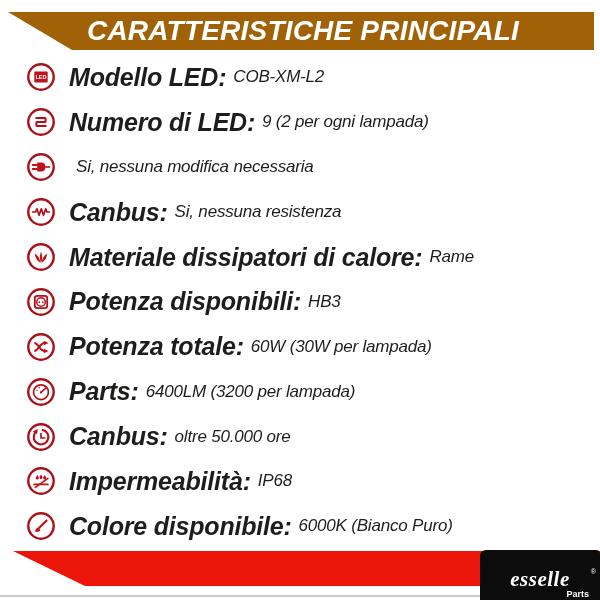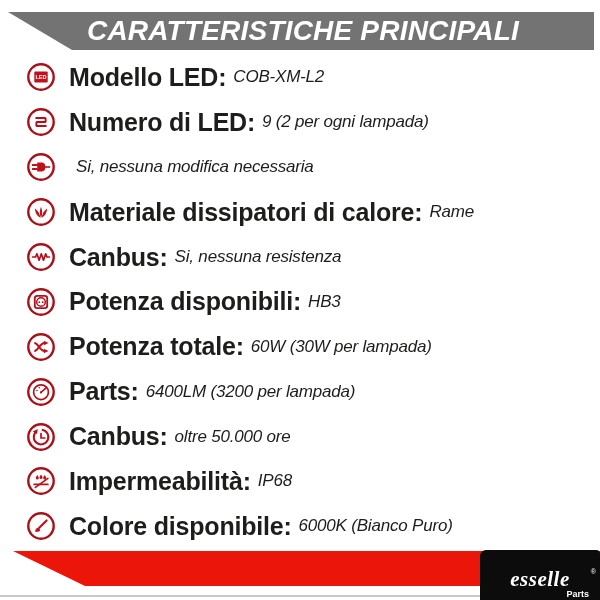--- a/index.html
+++ b/index.html
@@ -3,33 +3,33 @@
 <meta charset="utf-8">
 <style>
   html,body{margin:0;padding:0;}
   body{
     width:600px;height:600px;position:relative;overflow:hidden;
     background:#ffffff;font-family:"Liberation Sans",sans-serif;
   }
   
   .banner{
     position:absolute;top:12px;left:0;width:594px;height:38px;
-    background:#737373;
+    background:#a16207;
     clip-path:polygon(8px 0,100% 0,100% 100%,72px 100%);
     display:flex;align-items:center;justify-content:center;
   }
   .banner-title{
     color:#ffffff;font-style:italic;font-weight:700;font-size:28px;
     letter-spacing:.2px;padding-left:26px;padding-right:14px;
   }
   
   .features{position:absolute;top:55px;left:0;width:600px;}
   .row{height:44.9px;display:flex;align-items:center;padding-left:26px;white-space:nowrap;}
   .row svg{flex:0 0 30px;margin-right:13px;}
-  .lbl{font-weight:700;font-size:25px;color:#1d1d1b;letter-spacing:-.2px;text-align:right;}
+  .lbl{font-weight:700;font-style:italic;font-size:25px;color:#1d1d1b;letter-spacing:-.2px;text-align:right;}
   .val{font-style:italic;font-size:17px;color:#1d1d1b;margin-left:7px;letter-spacing:-.2px;}
   
   .baseline-line{position:absolute;top:595px;left:0;width:600px;height:1.5px;background:#c9c9c9;}
   .bottom-bar{
     position:absolute;top:551px;left:0;width:600px;height:35px;background:#ec1509;
     clip-path:polygon(13px 0,100% 0,100% 100%,85px 100%);
   }
   .logo-box{
     position:absolute;left:480px;top:550px;width:120px;height:50px;
     background:#0d0c0c;border-radius:6px 4px 0 0;color:#fff;
@@ -83,37 +83,37 @@
         <path d="M11.2 10.6 h4.6 c2 0 3.4 1.4 3.4 3.1 v2.6 c0 1.7 -1.4 3.1 -3.4 3.1 h-4.6 z"></path>
         <rect x="18.9" y="14.2" width="5.3" height="1.6"></rect>
       </g>
     </svg>
     <span class="val">Si, nessuna modifica necessaria</span>
   </div>
 
   <div class="row">
     <svg viewBox="0 0 30 30" width="30" height="30">
       <circle cx="15" cy="15" r="12.7" fill="none" stroke="#a81117" stroke-width="2.4"></circle>
+      <polyline points="6.6,15 9.6,15 10.9,11.8 13.1,18.2 15.3,11.8 17.5,18.2 19.7,11.8 20.9,15 23.4,15" fill="none" stroke="#b5101a" stroke-width="1.7" stroke-linejoin="round" stroke-linecap="round"></polyline>
+    </svg>
+    <span class="lbl">Canbus:</span>
+    <span class="val">Si, nessuna resistenza</span>
+  </div>
+
+  <div class="row">
+    <svg viewBox="0 0 30 30" width="30" height="30">
+      <circle cx="15" cy="15" r="12.7" fill="none" stroke="#a81117" stroke-width="2.4"></circle>
       <g fill="#bf1119">
         <path d="M15 21.2 C13.5 17.8 13.5 13.4 15 9.8 C16.5 13.4 16.5 17.8 15 21.2 Z"></path>
         <path d="M13.9 20.6 C10.9 18.8 9.1 15.4 8.8 11.4 C11.9 13.3 13.7 16.5 14.3 20.2 Z"></path>
         <path d="M16.1 20.6 C19.1 18.8 20.9 15.4 21.2 11.4 C18.1 13.3 16.3 16.5 15.7 20.2 Z"></path>
       </g>
     </svg>
     <span class="lbl">Materiale dissipatori di calore:</span>
     <span class="val">Rame</span>
-  </div>
-
-  <div class="row">
-    <svg viewBox="0 0 30 30" width="30" height="30">
-      <circle cx="15" cy="15" r="12.7" fill="none" stroke="#a81117" stroke-width="2.4"></circle>
-      <polyline points="6.6,15 9.6,15 10.9,11.8 13.1,18.2 15.3,11.8 17.5,18.2 19.7,11.8 20.9,15 23.4,15" fill="none" stroke="#b5101a" stroke-width="1.7" stroke-linejoin="round" stroke-linecap="round"></polyline>
-    </svg>
-    <span class="lbl">Canbus:</span>
-    <span class="val">Si, nessuna resistenza</span>
   </div>
 
   <div class="row">
     <svg viewBox="0 0 30 30" width="30" height="30">
       <circle cx="15" cy="15" r="12.7" fill="none" stroke="#a81117" stroke-width="2.4"></circle>
       <rect x="8.8" y="8.8" width="12.4" height="12.4" rx="2.4" fill="none" stroke="#b5101a" stroke-width="1.8"></rect>
       <circle cx="15" cy="15" r="4.3" fill="none" stroke="#b5101a" stroke-width="1.5"></circle>
       <circle cx="13.3" cy="15.2" r=".9" fill="#b5101a"></circle>
       <circle cx="16.7" cy="15.2" r=".9" fill="#b5101a"></circle>
     </svg>

